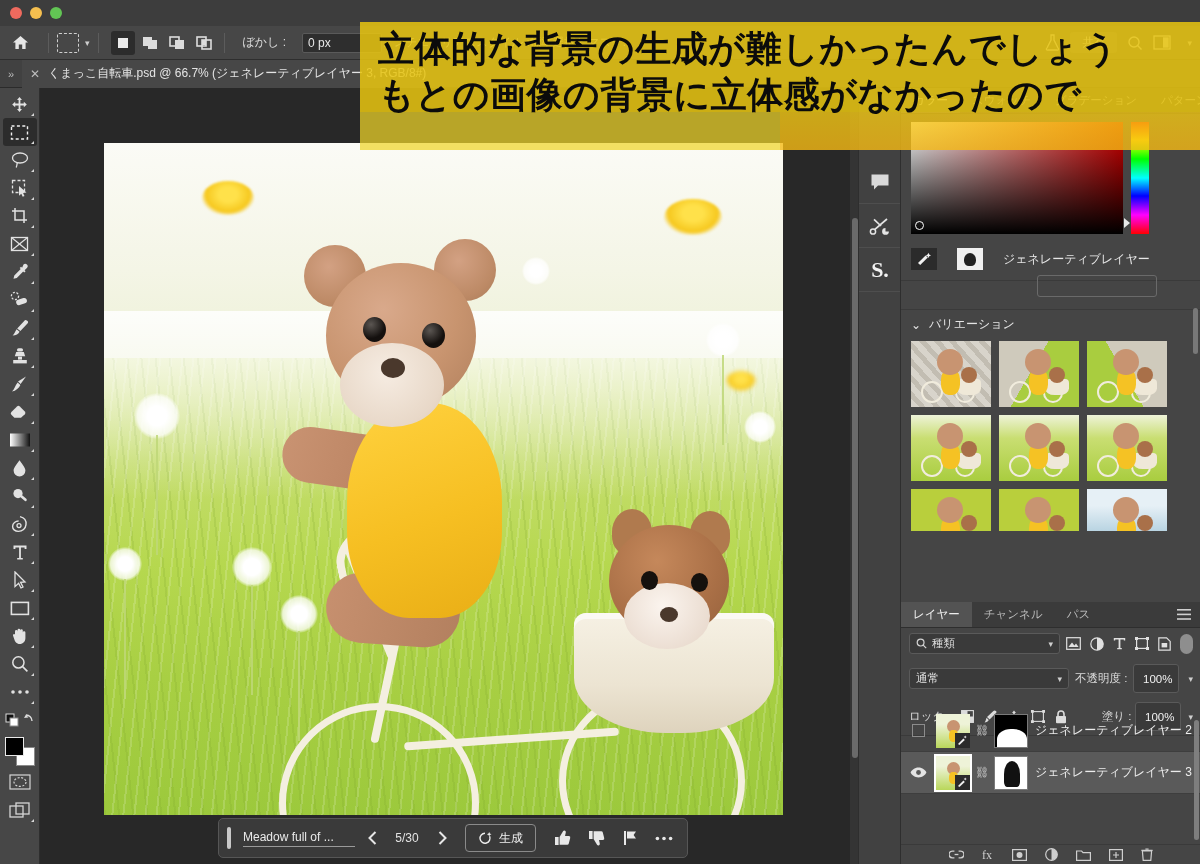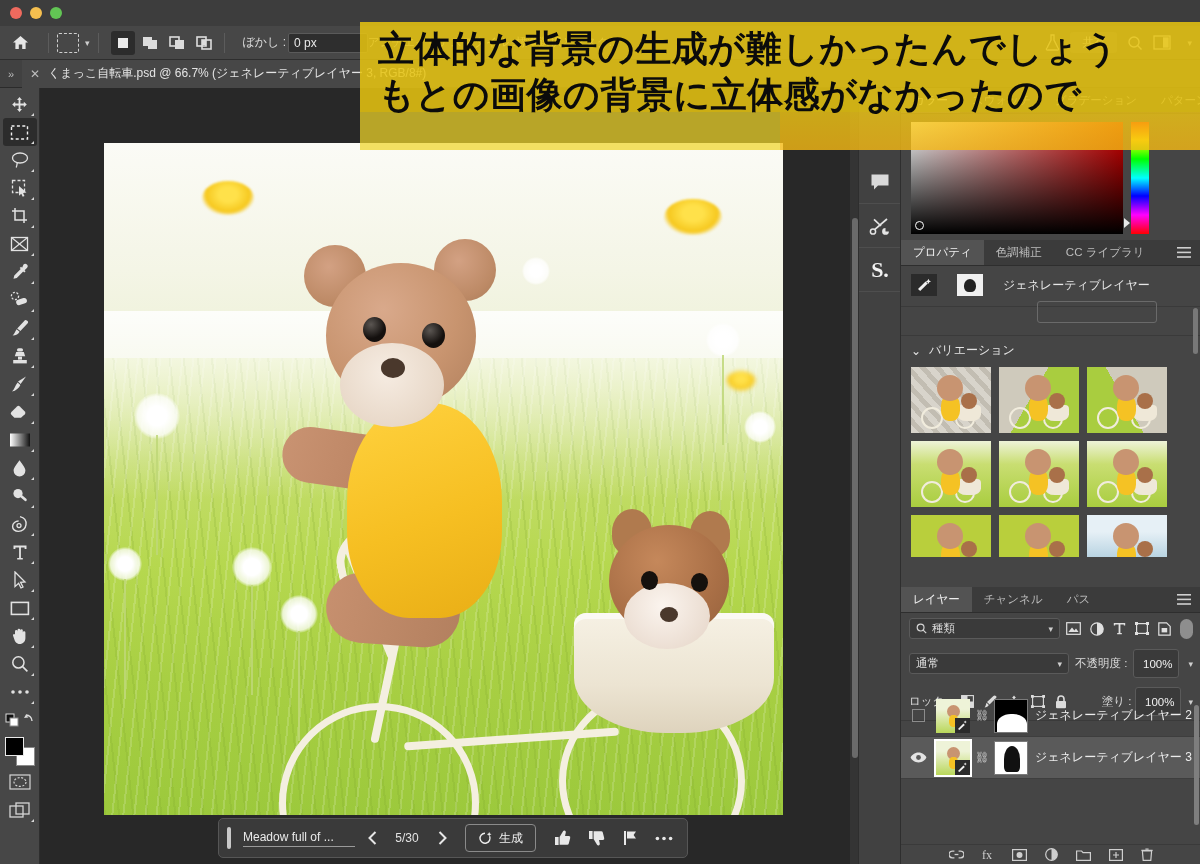--- a/index.html
+++ b/index.html
@@ -37,21 +37,21 @@
   }
   .chev { font-size:9px; color:#cfcfcf; margin-left:6px; }
   .modegrp { display:flex; gap:3px; margin-left:4px; }
   .modebtn {
     width:24px;height:24px;display:flex;align-items:center;justify-content:center;
     border-radius:3px;
   }
   .modebtn.active { background:#2c2c2c; }
   .ob-label { margin-left:10px; font-size:12px; color:#dcdcdc; }
   .ob-field {
-    margin-left:2px; width:80px;height:20px;background:#2e2e2e;border:1px solid #5a5a5a;
+    margin-left:16px; width:80px;height:20px;background:#2e2e2e;border:1px solid #5a5a5a;
     border-radius:2px;color:#e8e8e8;font-size:12px;display:flex;align-items:center;padding:0 5px;
   }
   .ob-dim { color:#d8d8d8; font-size:11.5px; margin-left:0; }
   .ob-right { margin-left:auto; display:flex; align-items:center; gap:10px; padding-right:8px; }
   .share-btn {
     background:#5c5c5c;border-radius:3px;padding:3px 12px;font-size:11.5px;color:#f0f0f0;
   }
 
   
   .tabbar {
@@ -312,21 +312,21 @@
   .vsq{ position:absolute; left:50px; top:26px; width:16px;height:16px;border-radius:50%;
         background:#a97049; }
   .vbask{ position:absolute; left:46px; top:38px; width:24px;height:16px;border-radius:4px 4px 40% 40%;
           background:#efe8d8; }
   .vwheel{ position:absolute; border:2px solid #f1ecdd; border-radius:50%; }
   .vw1{ left:10px; top:40px; width:22px;height:22px;}
   .vw2{ left:44px; top:42px; width:20px;height:20px;}
   .prop-scroll{ position:absolute; right:3px; top:68px; width:5px;height:46px;background:#787878;border-radius:3px;}
 
   
-  .layerspanel{ position:absolute; left:0; top:499px; width:300px; bottom:0; background:#454545; }
+  .layerspanel{ position:absolute; left:0; top:514px; width:300px; bottom:0; background:#454545; }
   .lp-row{ display:flex; align-items:center; gap:6px; padding:5px 8px; }
   .lp-filter{
     flex:1; height:21px; background:#3a3a3a; border:1px solid #5a5a5a; border-radius:3px;
     display:flex;align-items:center;gap:5px;padding:0 6px;font-size:11.5px;color:#ddd;
   }
   .lp-fchev{ margin-left:auto; font-size:9px;color:#cfcfcf; }
   .lp-ficons{ display:flex;align-items:center;gap:9px; color:#e0e0e0; }
   .lp-toggle{ width:13px;height:20px;border-radius:7px;background:#8e8e8e; }
   .lp-blend{
     flex:1; height:21px;background:#3a3a3a;border:1px solid #5a5a5a;border-radius:3px;
@@ -816,32 +816,20 @@
         <div class="cp-square">
           <div class="cp-ring"></div>
         </div>
         <div class="cp-strip">
           <div class="cp-arrow"></div>
         </div>
       </div>
     </div>
 
     <div class="proppanel">
-      <div class="panel-tabs">
-        <div class="ptab active">プロパティ</div>
-        <div class="ptab">色調補正</div>
-        <div class="ptab">CC ライブラリ</div>
-        <div class="ptab-menu">
-          <svg width="14" height="11" viewBox="0 0 14 11">
-              <rect y="0" width="14" height="1.6" fill="#cfcfcf"></rect>
-              <rect y="4.6" width="14" height="1.6" fill="#cfcfcf"></rect>
-              <rect y="9.2" width="14" height="1.6" fill="#cfcfcf"></rect>
-            </svg>
-        </div>
-      </div>
 
       <div class="prop-head">
         <div class="thumb-gen">
           <svg width="17" height="15" viewBox="0 0 17 15">
               <path d="M2 13 L9.6 5.4 11.8 7.6 4.2 15 Z" fill="#f2f2f2" transform="translate(0,-2)"></path>
               <path d="M12.4 .8 l.8 1.8 1.8 .8 -1.8 .8 -.8 1.8 -.8 -1.8 -1.8 -.8 1.8 -.8 Z" fill="#f2f2f2"></path>
             </svg>
         </div>
         <div class="thumb-mask">
             <span class="dot"></span>

